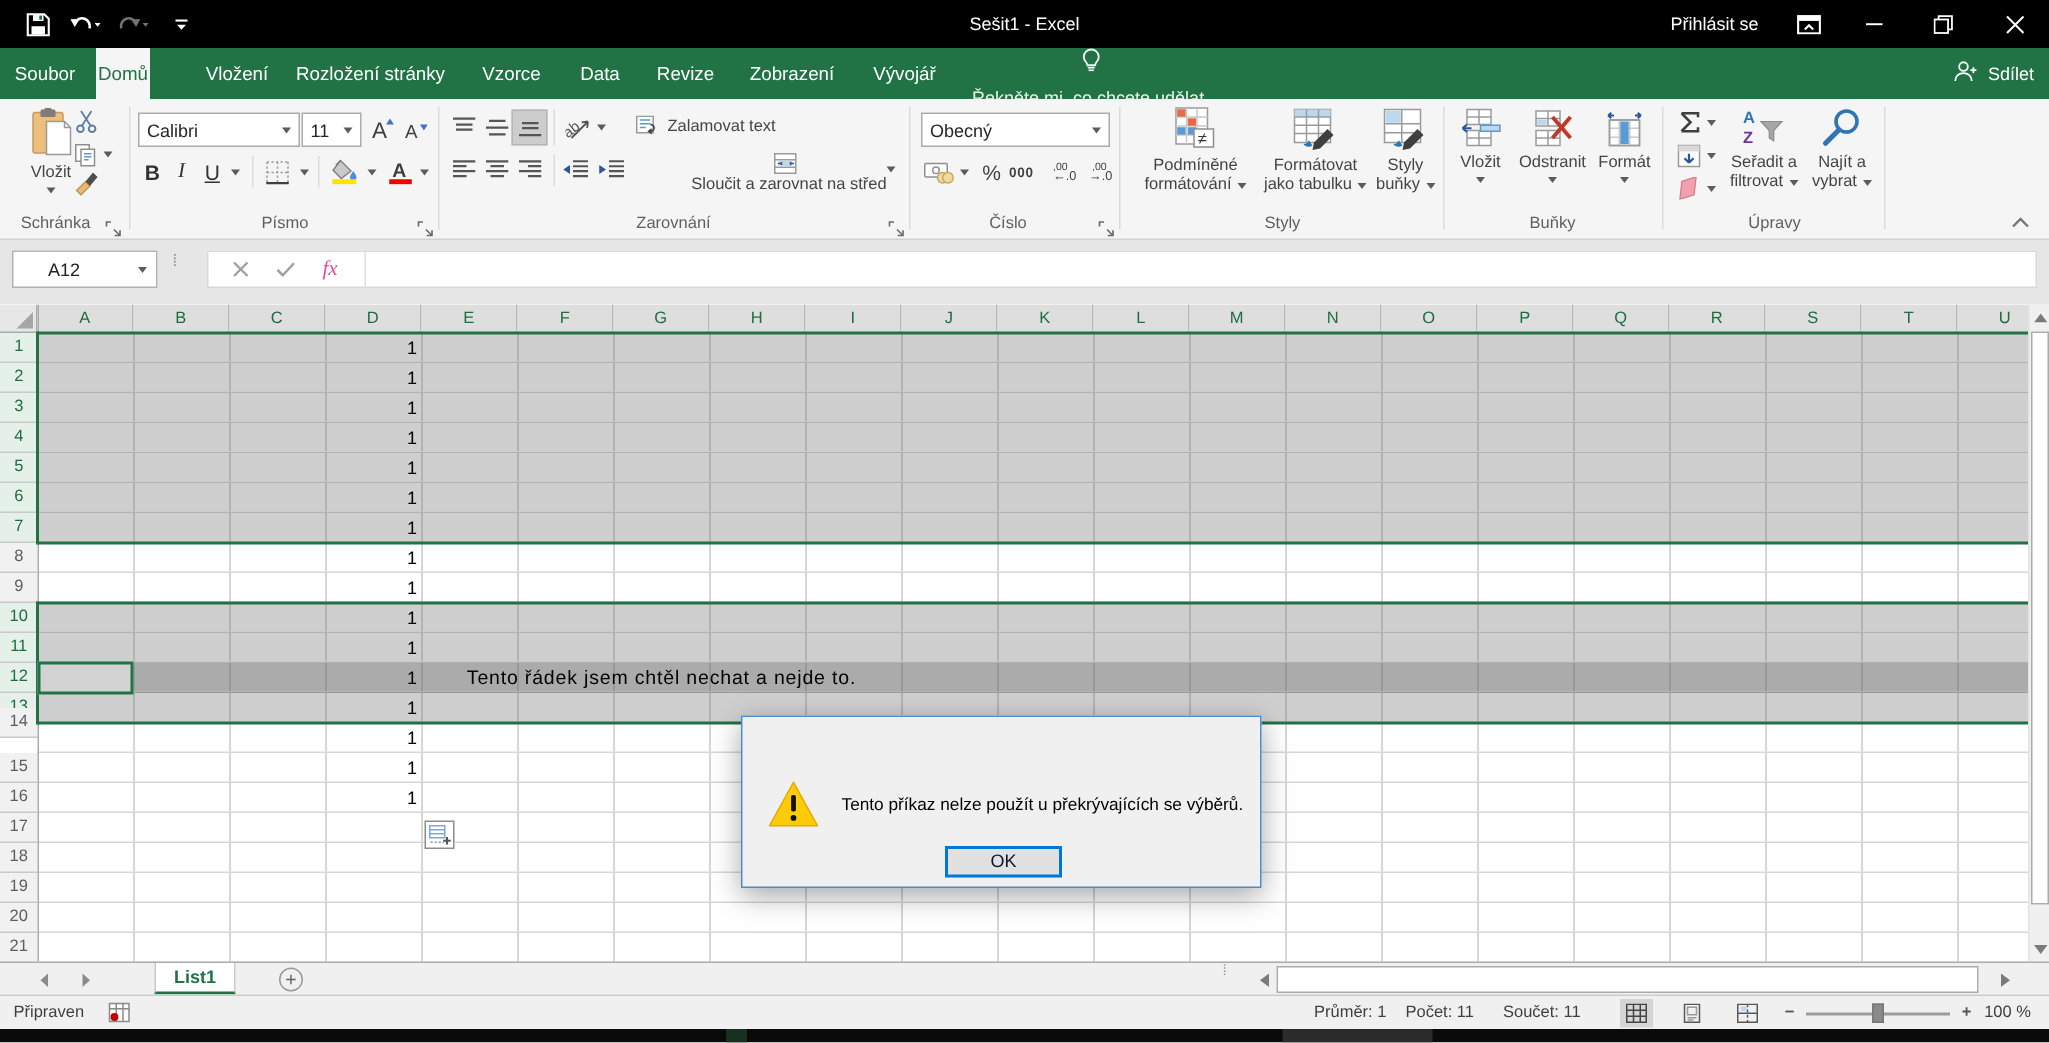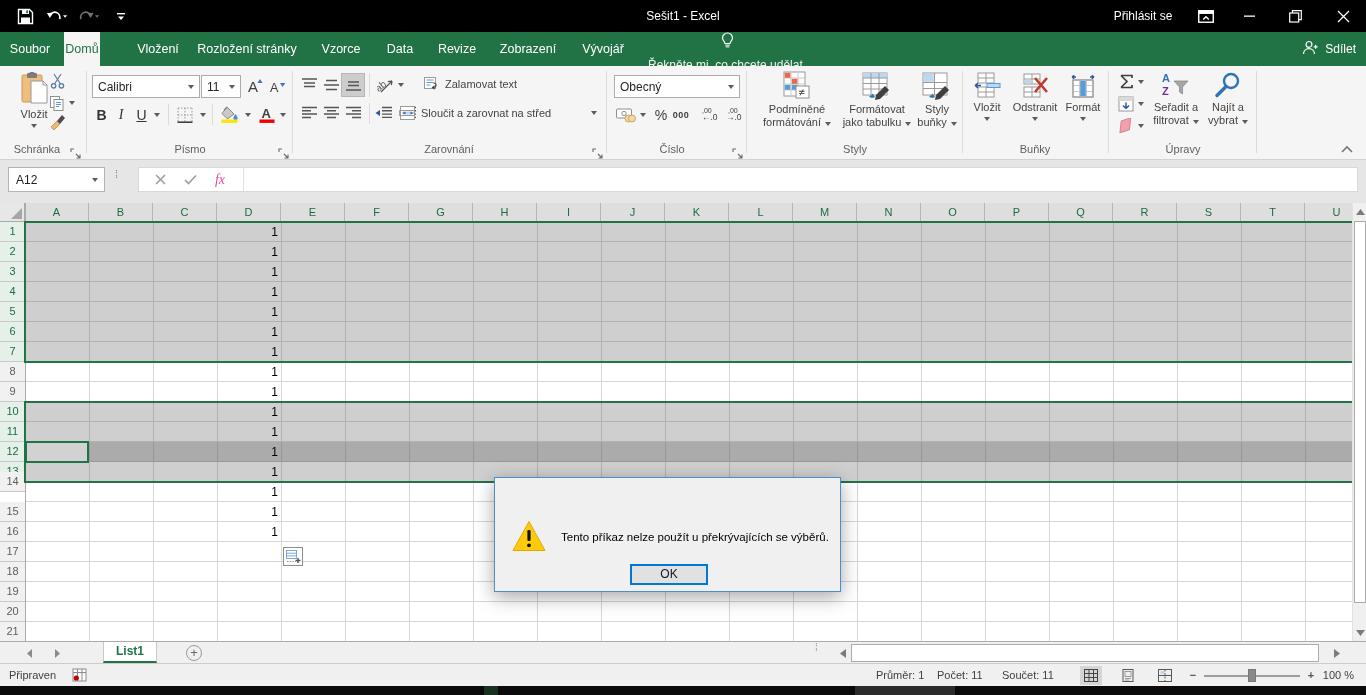--- a/index.html
+++ b/index.html
@@ -39,21 +39,21 @@
   .combo .val { flex:1; padding-left:5px; }
   .combo .ca { width:16px; display:flex; justify-content:center; }
   .sbtn { position:absolute; display:flex; align-items:center; justify-content:center; }
   .hl { background:#cdcdcd; border:1px solid #b6b6b6; }
   .ribbon-label { font-size:11px; color:#444; }
   .chev-collapse { position:absolute; }
 
   
   #fbar { left:0; top:160px; width:1366px; height:43px; background:#e6e6e6; }
   #namebox { position:absolute; left:8px; top:7px; width:97px; height:25px; background:#fff; border:1px solid #b3b3b3; font-size:12px; color:#222; display:flex; align-items:center; }
-  #namebox .val { flex:1; padding-left:7px; }
+  #namebox .val { flex:1; padding-left:23px; }
   #fgrip { position:absolute; left:115px; top:11px; width:8px; height:18px; color:#8a8a8a; font-size:11px; line-height:6px; }
   #fxbar { position:absolute; left:138px; top:7px; width:1220px; height:25px; background:#fff; border:1px solid #d9d9d9; display:flex; align-items:center; }
   .fxbtn { width:30px; height:23px; display:flex; align-items:center; justify-content:center; }
   #fx-sep { width:1px; height:23px; background:#e0e0e0; margin-left:8px; }
   #formula-input { flex:1; height:23px; }
 
   
   #grid { left:0; top:203px; width:1352px; height:438px; background:#fff; overflow:hidden; }
   #corner { position:absolute; left:0; top:0; width:25px; height:19px; background:#e7e7e7; border-right:1px solid #ababab; border-bottom:1px solid #ababab; }
   #corner .tri { position:absolute; right:2px; bottom:2px; width:0; height:0; border-left:11px solid transparent; border-bottom:11px solid #a6a6a6; }
@@ -381,21 +381,21 @@
     <span style="margin-right:5px; display:flex;">
       <svg width="16" height="15" viewBox="0 0 16 15">
           <rect x="0.5" y="0.5" width="11" height="11" fill="#fff" stroke="#9a9a9a"></rect>
           <path d="M2.5 3 h7 M2.5 5.5 h7 M2.5 8 h4" stroke="#5b9bd5" stroke-width="1"></path>
           <path d="M9 10.5 c4 0 4-4.5 0.5-4.5" fill="none" stroke="#444" stroke-width="1.1"></path>
           <path d="M8 8.3 L10.8 10.5 L8 12.7 z" fill="#444" transform="rotate(180 9.2 10.5)"></path>
         </svg>
     </span>
     <span class="ribbon-label">Zalamovat text</span>
   </div>
-  <div class="sbtn" style="left:400px; top:36px; width:178px; height:22px; justify-content:flex-start;">
+  <div class="sbtn" style="left:437px; top:36px; width:178px; height:22px; justify-content:flex-start;flex-direction:column;">
     <span style="margin-right:5px; display:flex;">
       <svg width="16" height="15" viewBox="0 0 16 15">
           <rect x="0.5" y="0.5" width="14" height="13" fill="#fff" stroke="#9a9a9a"></rect>
           <path d="M0.5 4.5 h14 M0.5 9.5 h14" stroke="#9a9a9a"></path>
           <rect x="3" y="5.4" width="9" height="3.2" fill="#bdd7ee"></rect>
           <path d="M4.5 7 L2.5 7 M11.5 7 L13.5 7" stroke="#2b579a" stroke-width="1"></path>
           <path d="M5.5 5.7 L3.4 7 L5.5 8.3z M10.5 5.7 L12.6 7 L10.5 8.3z" fill="#2b579a"></path>
         </svg>
     </span>
     <span class="ribbon-label">Sloučit a zarovnat na střed</span>
@@ -707,20 +707,21 @@
       <div class="cellval" style="left: 218px; top: 159px;">1</div>
       <div class="cellval" style="left: 218px; top: 179px;">1</div>
       <div class="cellval" style="left: 218px; top: 199px;">1</div>
       <div class="cellval" style="left: 218px; top: 219px;">1</div>
       <div class="cellval" style="left: 218px; top: 239px;">1</div>
       <div class="cellval" style="left: 218px; top: 259px;">1</div>
       <div class="cellval" style="left: 218px; top: 279px;">1</div>
       <div class="cellval" style="left: 218px; top: 299px;">1</div>
       <div class="cellval" style="left: 218px; top: 319px;">1</div>
     </div>
+  <div id="note-text" style="left: 441px; transform: translateX(-50%); top: 239px;">Tento řádek jsem chtěl nechat a nejde to.</div>
   <div id="selborders">
       <div style="position: absolute; left: 25px; top: 0px; width: 1px; height: 438px; background: rgb(171, 171, 171);"></div>
       <div style="position: absolute; left: 25px; top: 18px; width: 1327px; height: 2px; background: rgb(33, 115, 70);"></div>
       <div style="position: absolute; left: 25px; top: 158px; width: 1327px; height: 2px; background: rgb(33, 115, 70);"></div>
       <div style="position: absolute; left: 24px; top: 18px; width: 2px; height: 142px; background: rgb(33, 115, 70);"></div>
       <div style="position: absolute; left: 25px; top: 198px; width: 1327px; height: 2px; background: rgb(33, 115, 70);"></div>
       <div style="position: absolute; left: 25px; top: 278px; width: 1327px; height: 2px; background: rgb(33, 115, 70);"></div>
       <div style="position: absolute; left: 24px; top: 198px; width: 2px; height: 82px; background: rgb(33, 115, 70);"></div>
     </div>
   <div id="active-cell" style="top: 238px; height: 22px;"></div>

